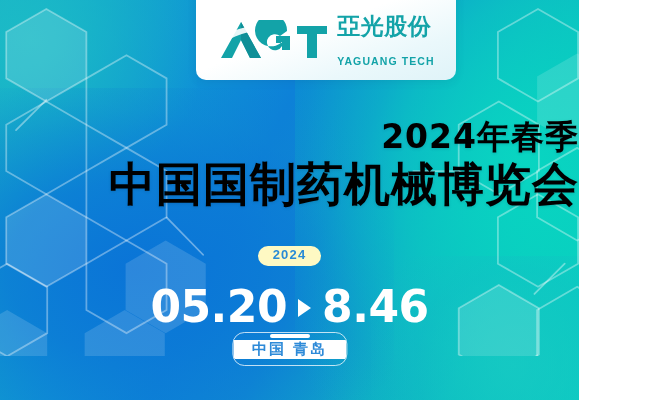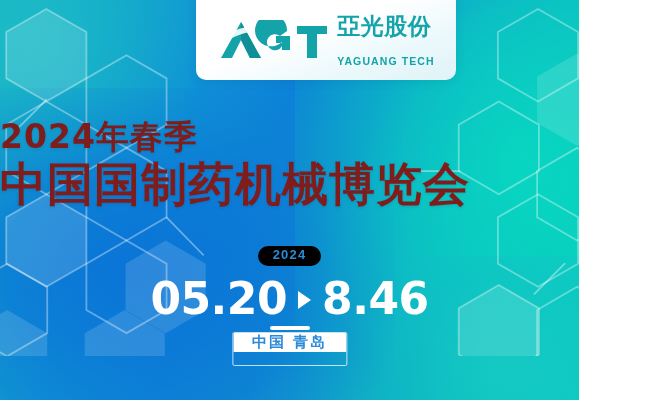--- a/index.html
+++ b/index.html
@@ -122,22 +122,22 @@
     letter-spacing: 1.1px;
     margin-top: 18px;
     text-align: center;
   }
   
   .headline {
     position: absolute;
     left: 0;
     right: 0;
     top: 118px;
-    text-align: left;
-    color: #7f1d1d;
+    text-align: right;
+    color: #000000;
   }
   .headline-1 {
     font-size: 33px;
     font-weight: bold;
     letter-spacing: 1px;
     line-height: 1.18;
     font-family: "DejaVu Sans", sans-serif;
     text-shadow: 0 1px 3px rgba(0,50,90,0.18);
   }
   .headline-2 {
@@ -152,34 +152,34 @@
   .date-block {
     position: absolute;
     left: 0;
     right: 0;
     top: 246px;
     display: flex;
     flex-direction: column;
     align-items: center;
   }
   .year-pill {
-    background: #000000;
+    background: #fef9c3;
     color: #2a8bd6;
     font-size: 13px;
     font-weight: bold;
     letter-spacing: 1.2px;
     padding: 2px 15px 3px;
     border-radius: 11px;
     line-height: 1.15;
   }
   .date-row {
     display: flex;
     align-items: center;
     gap: 11px;
-    margin-top: 10px;
+    margin-top: 18px;
     color: #ffffff;
   }
   .date-num {
     font-size: 44px;
     font-weight: bold;
     letter-spacing: -0.5px;
     font-family: "DejaVu Sans", sans-serif;
     line-height: 1.05;
   }
   .date-arrow {
@@ -197,24 +197,24 @@
     border-radius: 2px;
     margin-top: 4px;
   }
   
   .venue-bar {
     position: absolute;
     left: 50%;
     transform: translateX(-50%);
     top: 332px;
     display: flex;
-    align-items: flex-start;
+    align-items: center;
     height: 32px;
     border: 1px solid rgba(255,255,255,0.75);
-    border-radius: 2px;
+    border-radius: 12px;
     overflow: hidden;
   }
   .venue-city {
     background: #ffffff;
     color: #2d8ad8;
     font-size: 15px;
     font-weight: bold;
     letter-spacing: 2px;
     display: flex;
     align-items: center;

